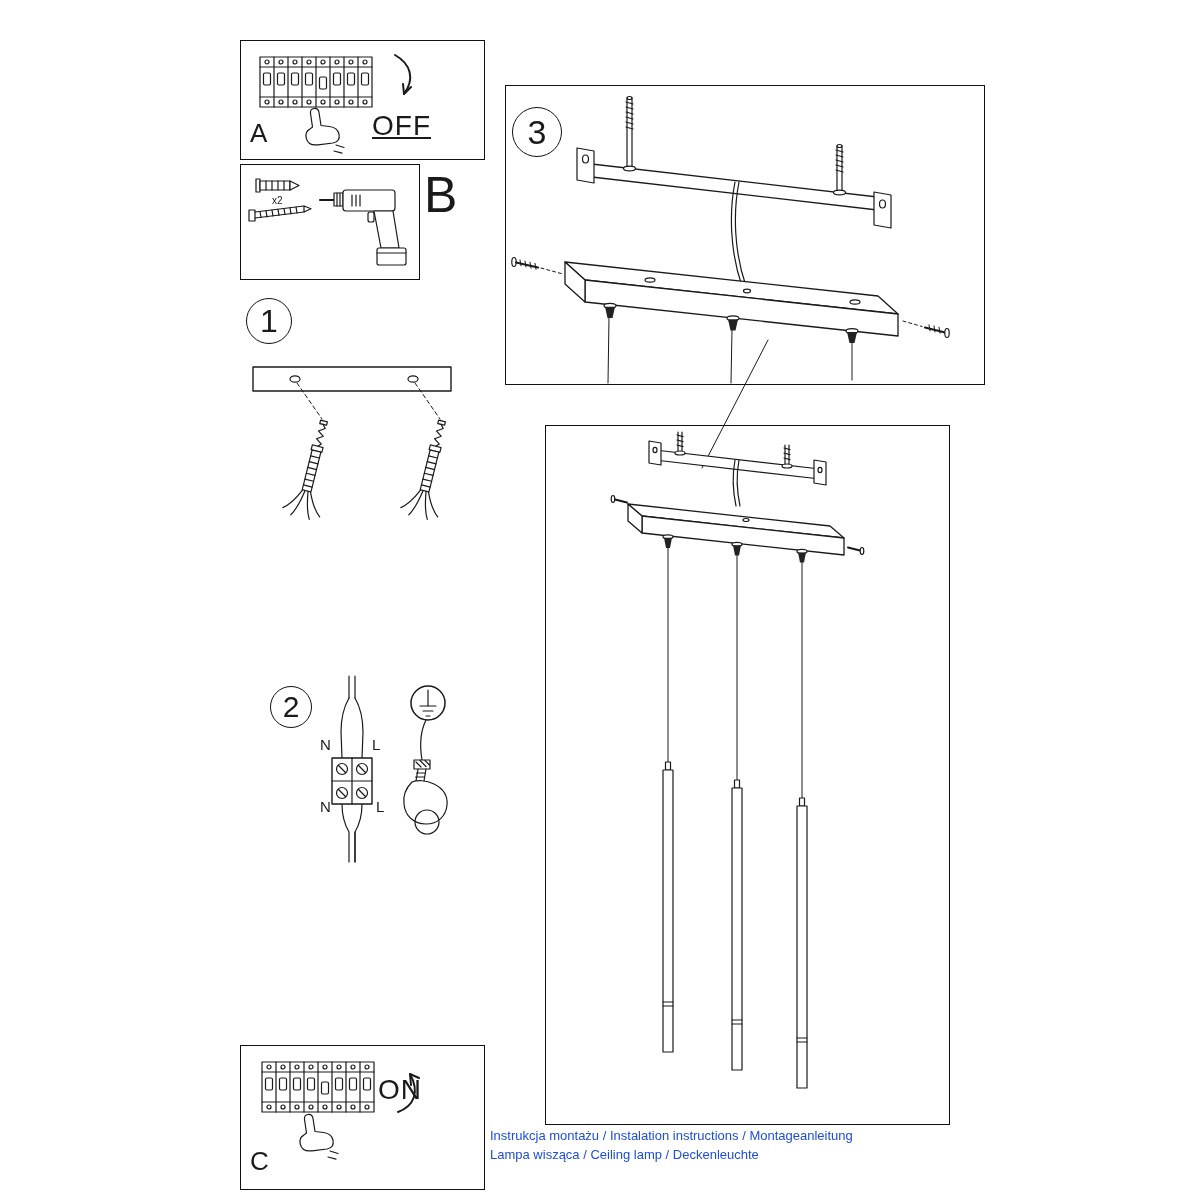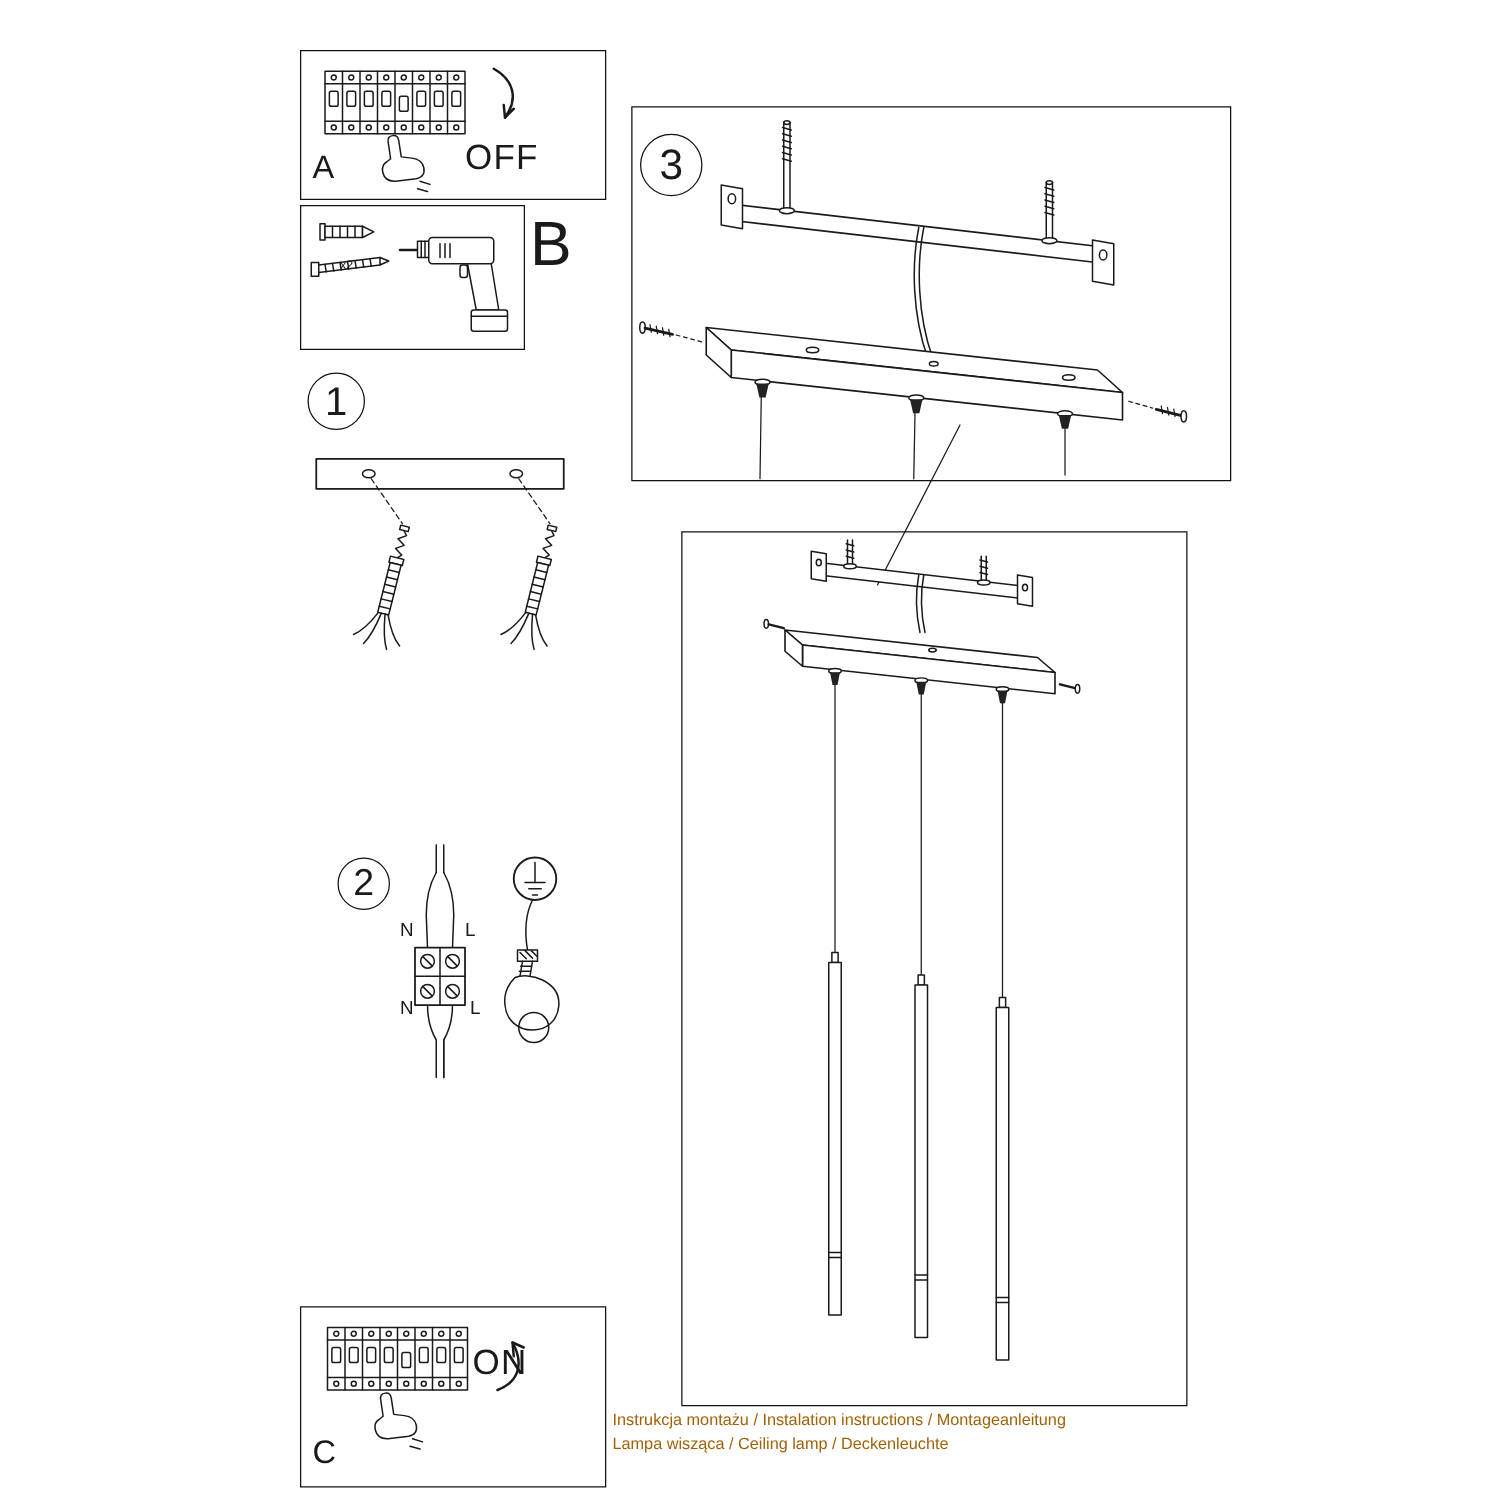--- a/index.html
+++ b/index.html
@@ -10,22 +10,22 @@
   .box { position:absolute; border:1.6px solid #111; background:transparent; }
   .step-circle {
     position:absolute; border:1.7px solid #111; border-radius:50%;
     display:flex; align-items:center; justify-content:center; background:#fff;
   }
   .txt { position:absolute; white-space:nowrap; }
   .letter { font-size:26px; }
   .bigletter { font-size:50px; }
   .switchword { font-size:28px; letter-spacing:1px; }
   .wlabel { font-size:15px; }
-  .tiny { font-size:10px;margin-top:12px; }
-  .footer-line { font-size:13px; color:#a16207; }
+  .tiny { font-size:10px; }
+  .footer-line { font-size:13px; color:#1d4ed8; }
 </style>
 </head>
 <body>
 
 <div class="page">
 
   <svg class="art" width="1200" height="1200" viewBox="0 0 1200 1200" stroke="#1a1a1a" fill="none" stroke-width="1.2" stroke-linecap="round" stroke-linejoin="round">
     <defs>
       <g id="breaker">
         <rect x="0" y="0" width="112" height="50" fill="#fff"></rect>
@@ -324,21 +324,21 @@
     <span>1</span>
   </div>
   <div class="step-circle" style="left:270px; top:686px; width:42px; height:42px; font-size:30px;">
     <span>2</span>
   </div>
   <div class="step-circle" style="left:512px; top:107px; width:50px; height:50px; font-size:34px;">
     <span>3</span>
   </div>
 
   <div class="txt letter" style="left:250px; top:118px;">A</div>
-  <div class="txt switchword" style="left:372px; top:110px;">OFF</div>
+  <div class="txt switchword" style="left:372px; top:110px;text-decoration:underline;">OFF</div>
   <div class="txt bigletter" style="left:424px; top:166px;">B</div>
   <div class="txt tiny" style="left:272px; top:195px;">x2</div>
   <div class="txt wlabel" style="left:320px; top:736px;">N</div>
   <div class="txt wlabel" style="left:372px; top:736px;">L</div>
   <div class="txt wlabel" style="left:320px; top:798px;">N</div>
   <div class="txt wlabel" style="left:376px; top:798px;">L</div>
   <div class="txt switchword" style="left:378px; top:1074px;">ON</div>
   <div class="txt letter" style="left:250px; top:1146px;">C</div>
 
   <div class="txt footer-line" style="left:490px; top:1128px;">Instrukcja montażu / Instalation instructions / Montageanleitung</div>

